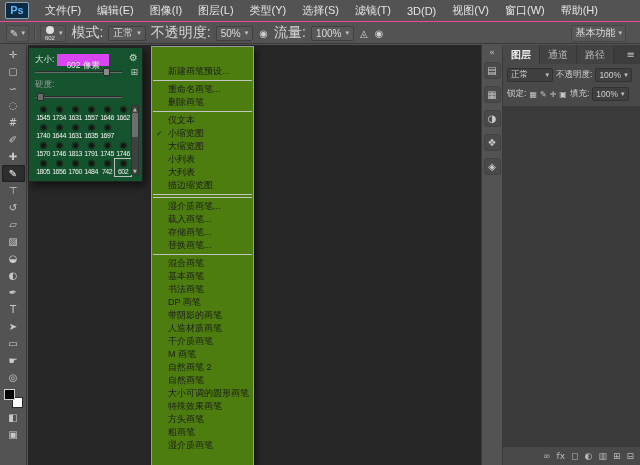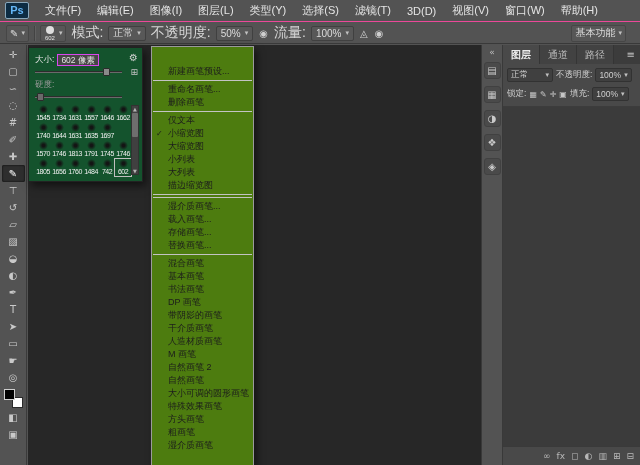--- a/index.html
+++ b/index.html
@@ -74,21 +74,21 @@
   .lock-icon { font-size:8px; color:#c6c6c6; font-family:"DejaVu Sans",sans-serif; }
   .layers-area { flex:1; background:#3b3b3b; }
   .layers-bottom { height:19px; border-top:1px solid #3a3a3a; display:flex; align-items:center;
                    justify-content:flex-end; gap:6px; padding:0 6px; background:#494949; }
   .pb-icon { font-size:9px; color:#b8b8b8; font-family:"DejaVu Sans",sans-serif; }
 
   
   .brush-popup { position:absolute; left:28px; top:47px; width:115px; background:#14532d; border:1px solid #222;
                  box-shadow:3px 4px 8px rgba(0,0,0,.55); padding:5px 6px; z-index:5; }
   .bp-row { display:flex; align-items:center; gap:3px; font-size:8.5px; color:#e2e2e2; height:13px; }
-  .bp-field { background:#464646; border:1px solid #d946ef; padding:0 3px; font-size:8.5px; height:12px; line-height:10px; }
+  .bp-field { background:#464646; border:6px solid #d946ef; padding:0 3px; font-size:8.5px; height:12px; line-height:10px; }
   .bp-slider { position:relative; height:9px; margin:1px 14px 2px 0; }
   .bp-slider .track { position:absolute; left:0; right:0; top:4px; height:2px; background:#2c2c2c;
                       border-bottom:1px solid #6a6a6a; }
   .bp-slider .thumb { position:absolute; top:1px; width:7px; height:8px; background:#8a8a8a;
                       border:1px solid #2b2b2b; border-radius:1px; }
   .dim { color:#9a9a9a; }
   .bp-slider.dim .thumb { background:#6a6a6a; }
   .bp-gear { position:absolute; right:4px; top:4px; font-size:10px; color:#d0d0d0; font-family:"DejaVu Sans",sans-serif; }
   .bp-new  { position:absolute; right:4px; top:19px; font-size:9px; color:#c0c0c0; font-family:"DejaVu Sans",sans-serif; }
   .bp-grid { margin-top:4px; display:grid; grid-template-columns:repeat(6,16px); grid-auto-rows:17px;
@@ -636,30 +636,30 @@
         <span class="lbl">DP 画笔</span>
       </div>
 
       <div class="menu-row">
         
         <span class="lbl">带阴影的画笔</span>
       </div>
 
       <div class="menu-row">
         
+        <span class="lbl">人造材质画笔</span>
+      </div>
+
+      <div class="menu-row">
+        
         <span class="lbl">干介质画笔</span>
       </div>
 
       <div class="menu-row">
         
-        <span class="lbl">人造材质画笔</span>
-      </div>
-
-      <div class="menu-row">
-        
         <span class="lbl">M 画笔</span>
       </div>
 
       <div class="menu-row">
         
         <span class="lbl">自然画笔 2</span>
       </div>
 
       <div class="menu-row">
         

